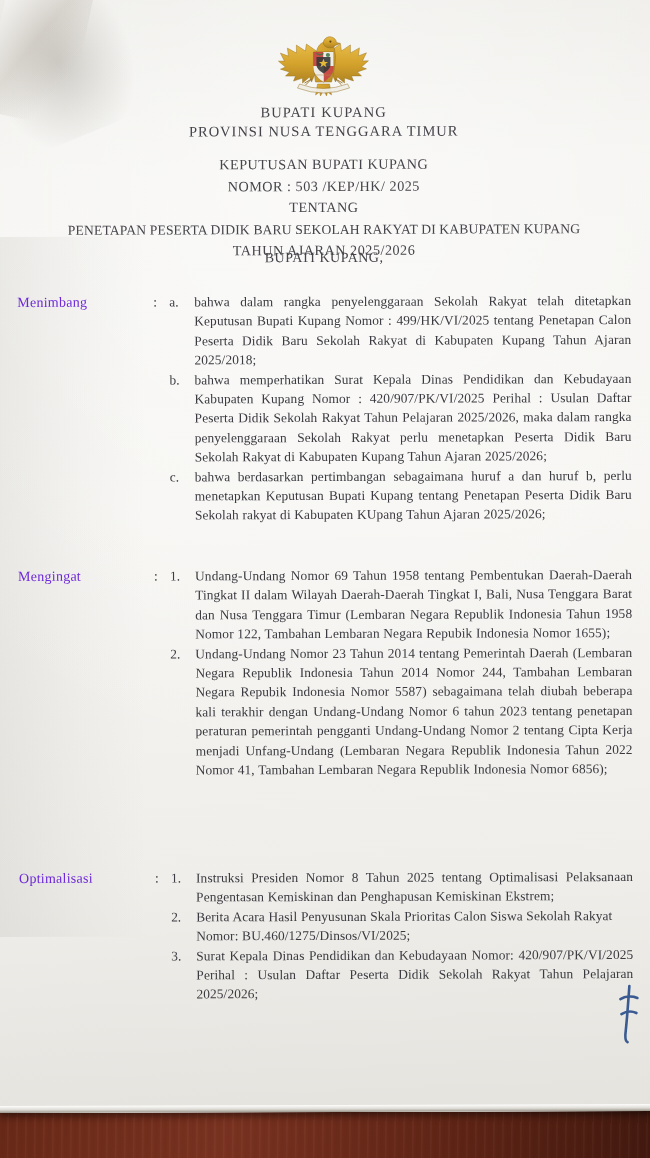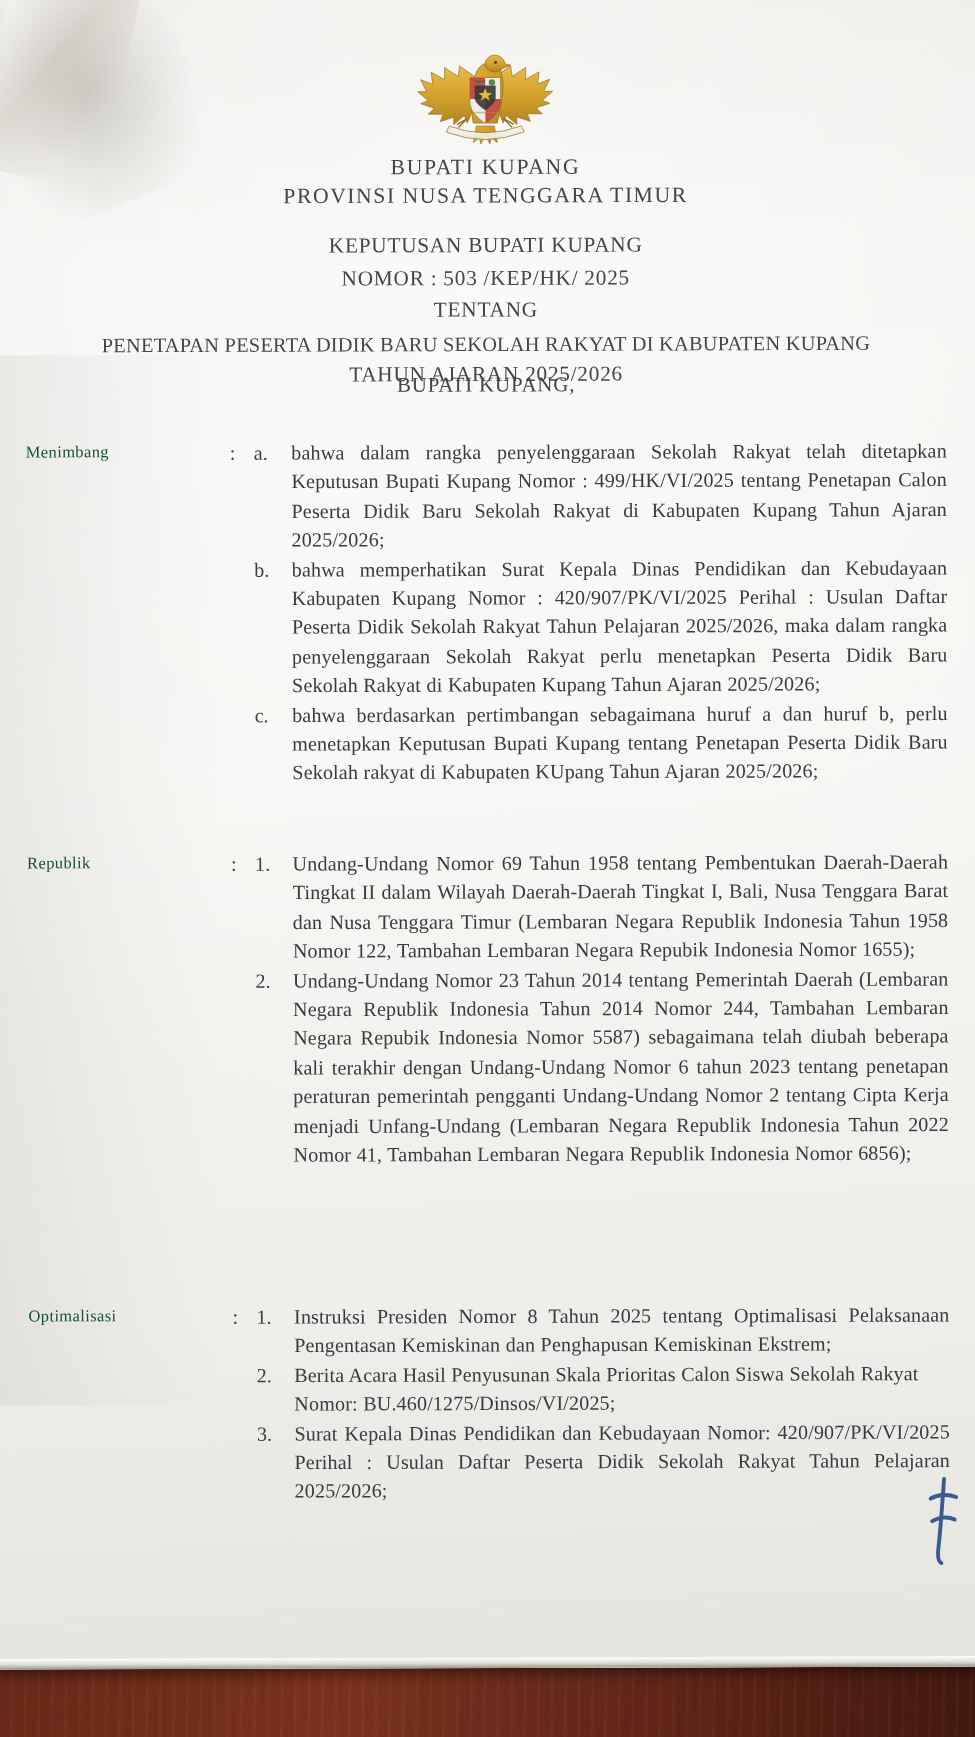--- a/index.html
+++ b/index.html
@@ -161,24 +161,24 @@
   .clause {
     position: absolute;
     left: 22px;
     right: 22px;
     display: flex;
     align-items: flex-start;
   }
   .clause-label {
     width: 136px;
     flex: 0 0 136px;
-    font-size: 11px;
+    font-size: 14px;
     line-height: 19.4px;
     letter-spacing: .25px;
-    color: #14532d;
+    color: #6d28d9;
     white-space: nowrap;
   }
   .clause-colon {
     width: 16px;
     flex: 0 0 16px;
     font-size: 13.6px;
     line-height: 19.4px;
     color: #3d3d43;
   }
   .clause-items {
@@ -304,35 +304,35 @@
     </div>
 
     <div id="subject-line" class="center">BUPATI KUPANG,</div>
 
     <div class="clause" style="top:296px;">
       <div class="clause-label">Menimbang</div>
       <div class="clause-colon">:</div>
       <div class="clause-items">
         <div class="item">
           <div class="item-marker">a.</div>
-          <div class="item-text">bahwa dalam rangka penyelenggaraan Sekolah Rakyat telah ditetapkan Keputusan Bupati Kupang Nomor : 499/HK/VI/2025 tentang Penetapan Calon Peserta Didik Baru Sekolah Rakyat di Kabupaten Kupang Tahun Ajaran 2025/2026;</div>
+          <div class="item-text">bahwa dalam rangka penyelenggaraan Sekolah Rakyat telah ditetapkan Keputusan Bupati Kupang Nomor : 499/HK/VI/2025 tentang Penetapan Calon Peserta Didik Baru Sekolah Rakyat di Kabupaten Kupang Tahun Ajaran 2025/2018;</div>
         </div>
         <div class="item">
           <div class="item-marker">b.</div>
           <div class="item-text">bahwa memperhatikan Surat Kepala Dinas Pendidikan dan Kebudayaan Kabupaten Kupang Nomor : 420/907/PK/VI/2025 Perihal : Usulan Daftar Peserta Didik Sekolah Rakyat Tahun Pelajaran 2025/2026, maka dalam rangka penyelenggaraan Sekolah Rakyat perlu menetapkan Peserta Didik Baru Sekolah Rakyat di Kabupaten Kupang Tahun Ajaran 2025/2026;</div>
         </div>
         <div class="item">
           <div class="item-marker">c.</div>
           <div class="item-text">bahwa berdasarkan pertimbangan sebagaimana huruf a dan huruf b, perlu menetapkan Keputusan Bupati Kupang tentang Penetapan Peserta Didik Baru Sekolah rakyat di Kabupaten KUpang Tahun Ajaran 2025/2026;</div>
         </div>
       </div>
     </div>
 
     <div class="clause" style="top:570px;">
-      <div class="clause-label">Republik</div>
+      <div class="clause-label">Mengingat</div>
       <div class="clause-colon">:</div>
       <div class="clause-items">
         <div class="item">
           <div class="item-marker">1.</div>
           <div class="item-text">Undang-Undang Nomor 69 Tahun 1958 tentang Pembentukan Daerah-Daerah Tingkat II dalam Wilayah Daerah-Daerah Tingkat I, Bali, Nusa Tenggara Barat dan Nusa Tenggara Timur (Lembaran Negara Republik Indonesia Tahun 1958 Nomor 122, Tambahan Lembaran Negara Repubik Indonesia Nomor 1655);</div>
         </div>
         <div class="item">
           <div class="item-marker">2.</div>
           <div class="item-text">Undang-Undang Nomor 23 Tahun 2014 tentang Pemerintah Daerah (Lembaran Negara Republik Indonesia Tahun 2014 Nomor 244, Tambahan Lembaran Negara Repubik Indonesia Nomor 5587) sebagaimana telah diubah beberapa kali terakhir dengan Undang-Undang Nomor 6 tahun 2023 tentang penetapan peraturan pemerintah pengganti Undang-Undang Nomor 2 tentang Cipta Kerja menjadi Unfang-Undang  (Lembaran Negara Republik Indonesia Tahun 2022 Nomor 41, Tambahan Lembaran Negara Republik Indonesia  Nomor 6856);</div>
         </div>

